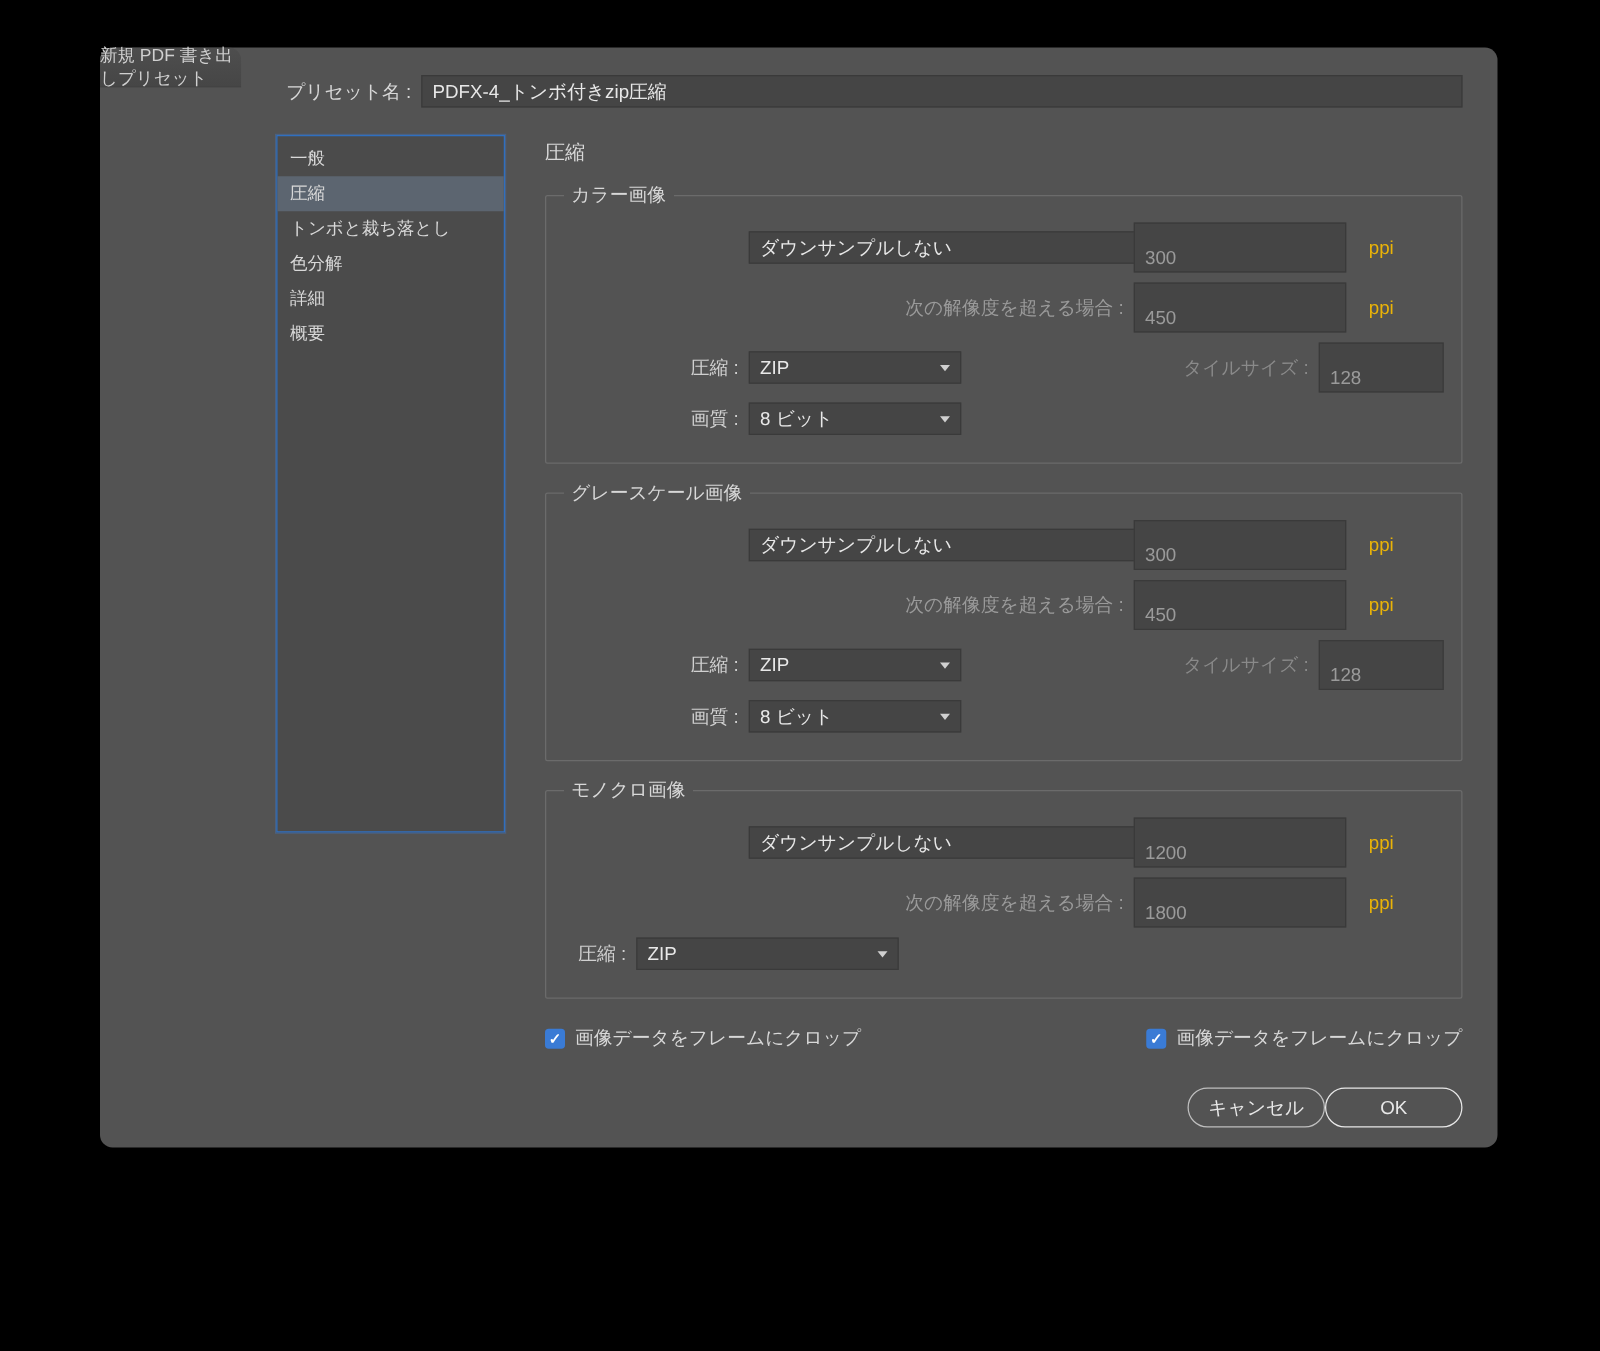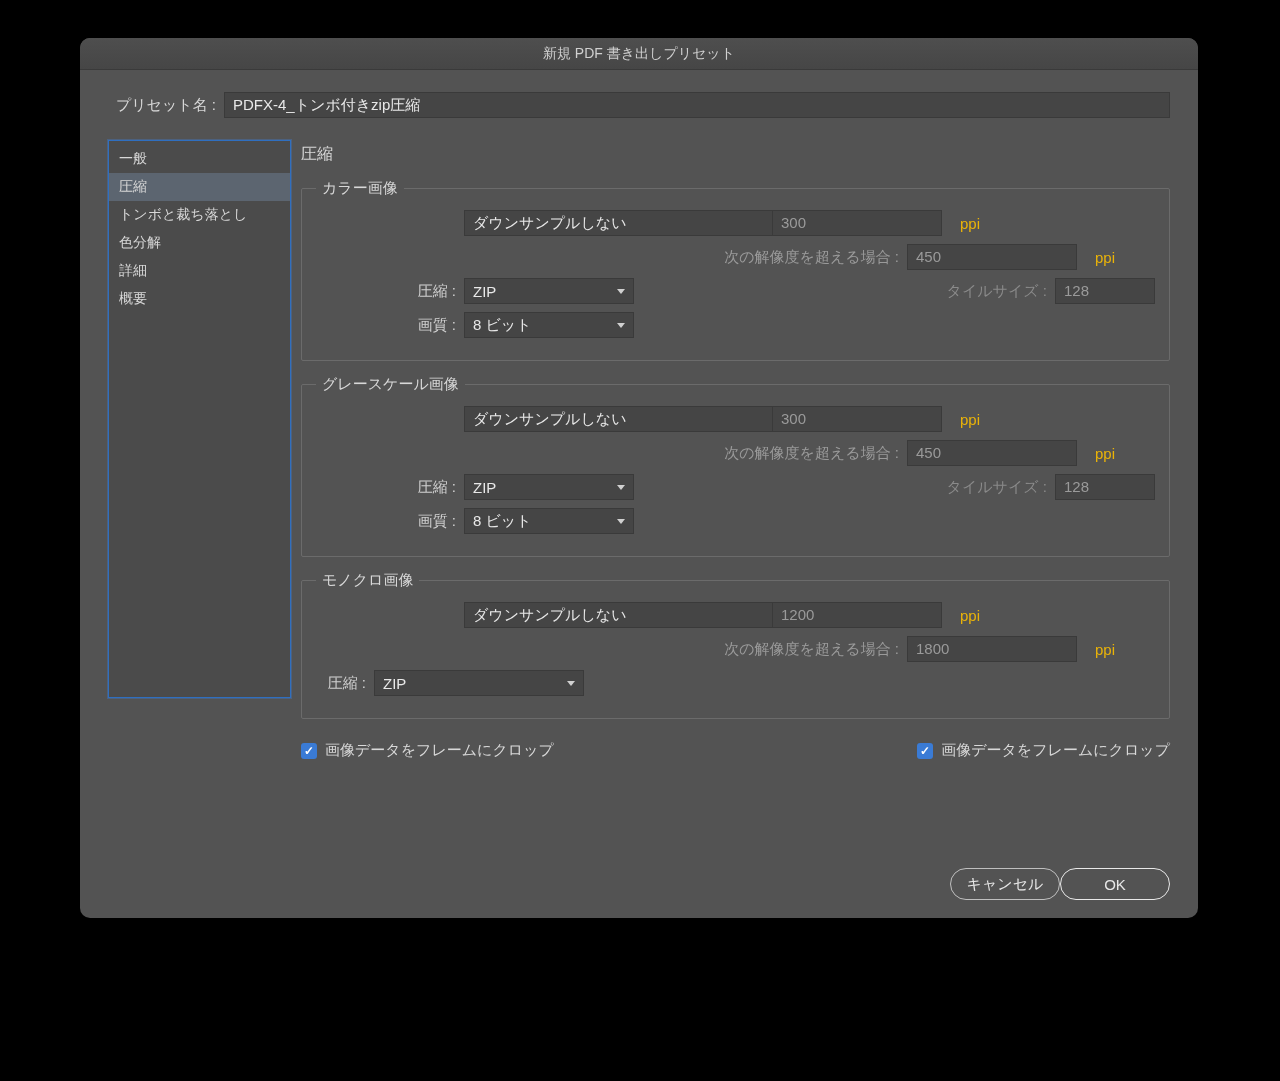--- a/index.html
+++ b/index.html
@@ -15,21 +15,21 @@
   .window {
     position: absolute;
     left: 80px;
     top: 38px;
     width: 1118px;
     height: 880px;
     background: #535353;
     border-radius: 10px;
     box-shadow: 0 20px 60px rgba(0,0,0,0.8);
     display: flex;
-    flex-direction: column;
+    flex-direction: row;
   }
   .titlebar {
     height: 32px;
     background: linear-gradient(#4e4e4e,#464646);
     border-radius: 10px 10px 0 0;
     display: flex;
     align-items: center;
     justify-content: center;
     color: #d0d0d0;
     font-size: 14px;
@@ -69,21 +69,21 @@
     justify-content: space-between;
     cursor: pointer;
   }
   .select .chev {
     width: 0; height: 0;
     border-left: 4px solid transparent;
     border-right: 4px solid transparent;
     border-top: 5px solid #d0d0d0;
     margin-left: 8px;
   }
-  .body { display: flex; flex: 1; gap: 10px; margin-top: 10px; }
+  .body { display: flex; flex: 1; gap: 32px; margin-top: 10px; }
   .sidebar {
     width: 183px;
     background: #4b4b4b;
     border: 1px solid #2f6fc0;
     box-shadow: 0 0 0 1px rgba(60,130,230,0.3);
     padding: 4px 0;
     height: 558px;
   }
   .sidebar .item {
     padding: 5px 10px;
@@ -106,21 +106,21 @@
     align-items: center;
     gap: 8px;
     margin-bottom: 8px;
   }
   .grid-row .lbl { text-align: right; color: #d0d0d0; }
   .grid-row .unit { color: #eab308; }
   .num {
     background: #454545;
     border: 1px solid #3a3a3a;
     color: #9a9a9a;
-    padding: 3px 8px;
+    padding: 19px 8px;
     height: 26px;
     width: 170px;
   }
   .rtl-label {
     text-align: right;
     color: #9a9a9a;
   }
   .checks-row {
     display: flex;
     align-items: center;

